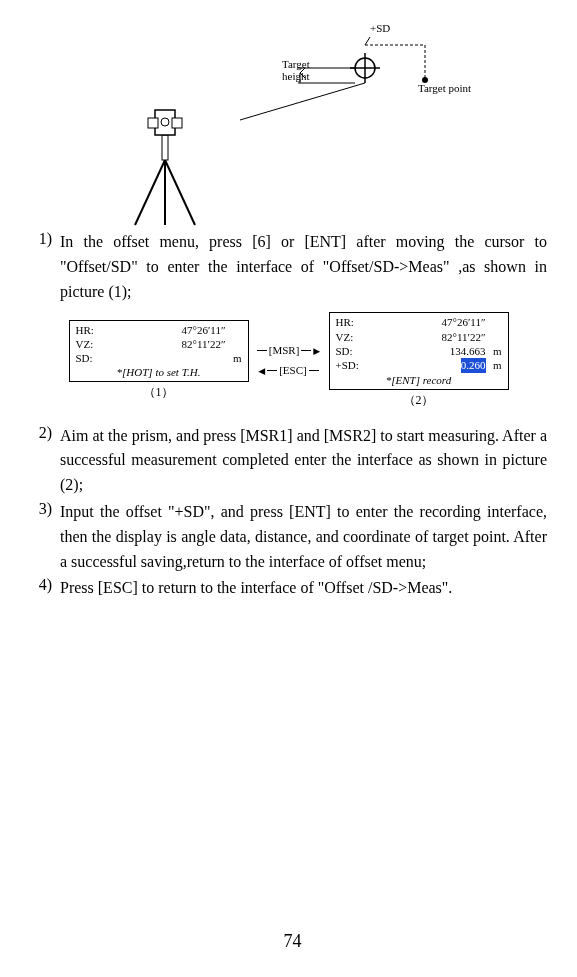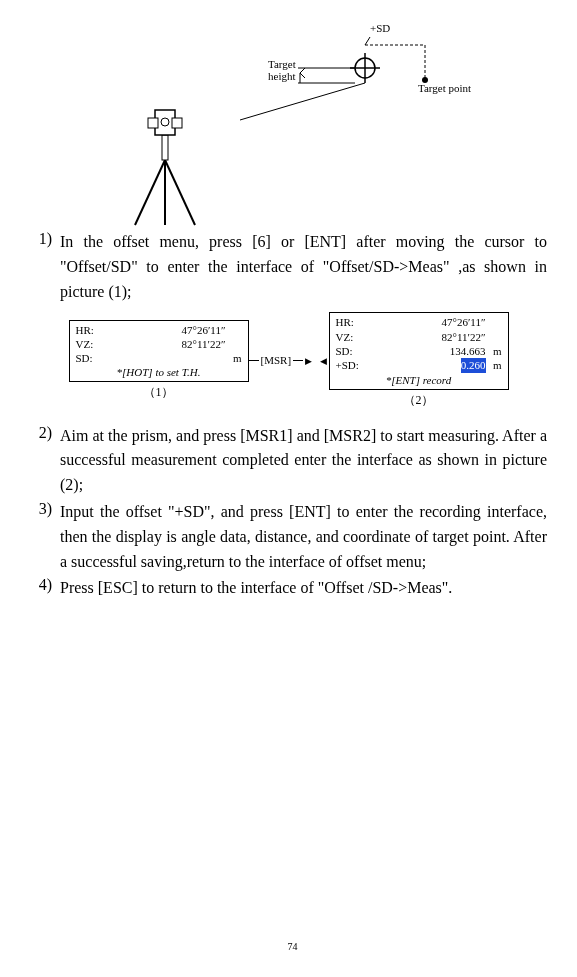--- a/index.html
+++ b/index.html
@@ -137,21 +137,21 @@
       padding: 0 0;
       display: inline-block;
     }
     .screen-caption {
       text-align: center;
       font-size: 12px;
       margin-top: 2px;
     }
     .arrows-area {
       display: flex;
-      flex-direction: row;
+      flex-direction: column;
       align-items: center;
       justify-content: flex-start;
       gap: 8px;
       width: 80px;
       font-size: 11px;
     }
     .arrow-row {
       display: flex;
       align-items: center;
       gap: 2px;
@@ -170,21 +170,21 @@
       height: 1px;
       background: #000;
       vertical-align: middle;
     }
     .page-number {
       position: absolute;
       bottom: 25px;
       left: 8px;
       right: 0;
       text-align: center;
-      font-size: 10px;
+      font-size: 18px;
     }
   </style>
 </head>
 <body>
 
 <div class="diagram-area">
 
   <svg class="tripod" width="90" height="130">
 
     <line x1="45" y1="60" x2="15" y2="125" stroke="#000" stroke-width="2"></line>
@@ -211,21 +211,21 @@
 
     <line x1="58" y1="58" x2="115" y2="58" stroke="#000" stroke-width="1"></line>
     <line x1="58" y1="43" x2="115" y2="43" stroke="#000" stroke-width="1"></line>
     <path d="M 65 43 L 60 48 L 65 53 M 60 48 L 60 58" stroke="#000" fill="none"></path>
 
     <line x1="0" y1="95" x2="125" y2="58" stroke="#000" stroke-width="1"></line>
 
     <line x1="125" y1="20" x2="130" y2="12" stroke="#000" stroke-width="1"></line>
   </svg>
 
-  <div class="diagram-label" style="left:238px; top:38px; line-height:1.1; font-size:11px;">Target<br>height</div>
+  <div class="diagram-label" style="left:252px; top:38px; line-height:1.1; font-size:11px;">Target<br>height</div>
   <div class="diagram-label" style="left:340px; top:2px; font-size:11px;">+SD</div>
   <div class="diagram-label" style="left:388px; top:62px; font-size:11px;">Target point</div>
 </div>
 
 <div class="instruction-list">
   <div class="list-item">
     <div class="list-num">1)</div>
     <div class="list-text">In the offset menu, press [6] or [ENT] after moving the cursor to "Offset/SD" to enter the interface of "Offset/SD-&gt;Meas" ,as shown in picture (1);</div>
   </div>
 </div>

